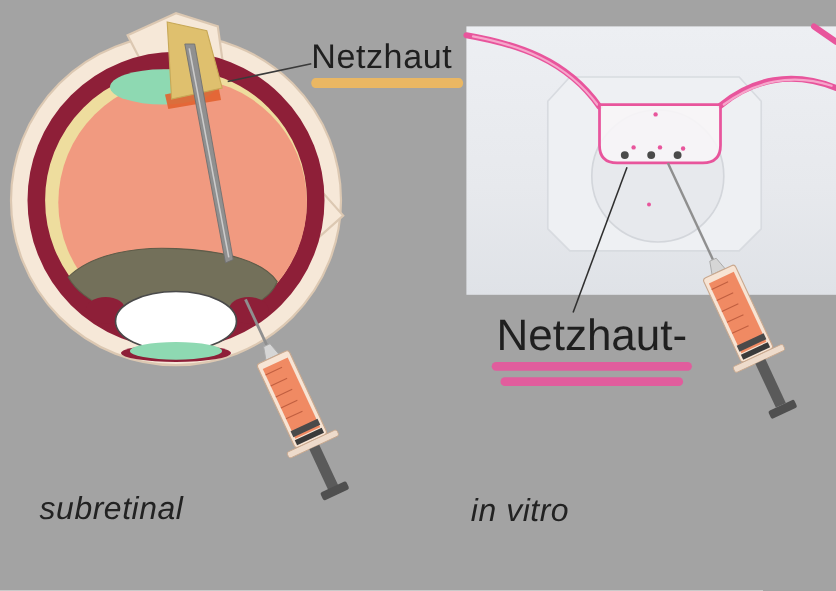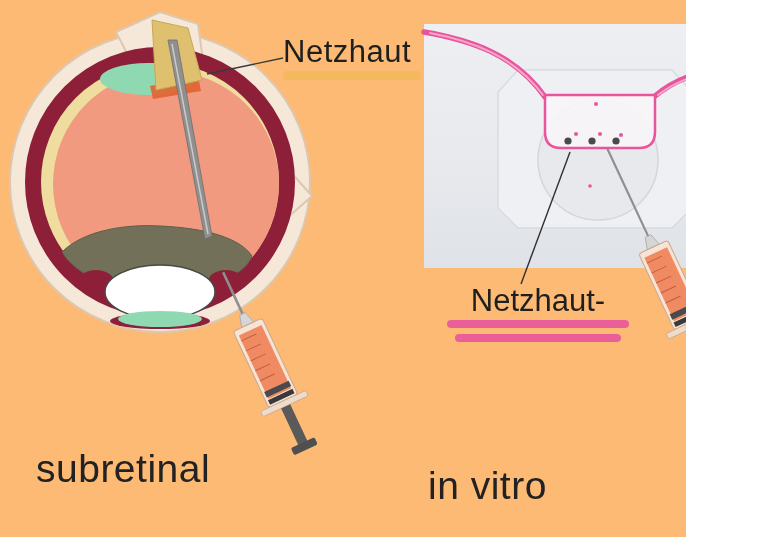--- a/index.html
+++ b/index.html
@@ -1,28 +1,28 @@
 <!DOCTYPE html>
 <html><head>
 <meta charset="utf-8">
 <style>
   html,body{margin:0;padding:0;background:#ffffff;}
-  .page{position:relative;width:686px;height:537px;background:#fdba74;overflow:hidden;
+  .page{position:relative;width:760px;height:537px;background:#a3a3a3;overflow:hidden;
         font-family:"Liberation Sans", sans-serif;}
   .art{position:absolute;left:0;top:0;}
   .label{position:absolute;color:#1f1f1f;}
   .netzhaut-label{left:283px;top:34px;font-size:31px;letter-spacing:.5px;}
   .bar{height:9px;border-radius:4px;opacity:.9;}
   .netzhaut-bar{position:absolute;left:283px;top:71px;width:138px;}
-  .organoide-label{left:438px;top:285px;width:200px;text-align:center;font-size:31px;line-height:1.0;}
+  .organoide-label{left:438px;top:285px;width:200px;text-align:center;font-size:40px;line-height:1.0;}
   .organoide-label .line{display:block;}
   .organoide-label .bar{margin:4px auto 6px auto;height:8px;}
   .bar1{width:182px;}
   .bar2{width:166px;}
-  .caption{position:absolute;font-size:39px;letter-spacing:.5px;}
+  .caption{position:absolute;font-size:29px;letter-spacing:.5px;font-style:italic;}
   .caption-left{left:36px;top:447px;}
   .caption-right{left:428px;top:449px;}
 </style>
 </head>
 <body>
 
 <div class="page">
 
   <svg class="art" width="760" height="537" viewBox="0 0 760 537">
     <defs>
@@ -133,15 +133,15 @@
   <div class="label netzhaut-label">Netzhaut</div>
   <div class="bar netzhaut-bar" style="background-color: rgb(242, 185, 92);"></div>
 
   <div class="label organoide-label">
     <span class="line">Netzhaut-</span>
     <div class="bar bar1" style="background-color: rgb(232, 85, 156);"></div>
     <div class="bar bar2" style="background-color: rgb(232, 85, 156);"></div>
   </div>
 
   <div class="caption caption-left" style="color: rgb(34, 34, 34);">subretinal</div>
-  <div class="caption caption-right" style="color: rgb(34, 34, 34); margin-top: 15px;">in vitro</div>
+  <div class="caption caption-right" style="color: rgb(34, 34, 34);">in vitro</div>
 
 </div>
 
 </body></html>

